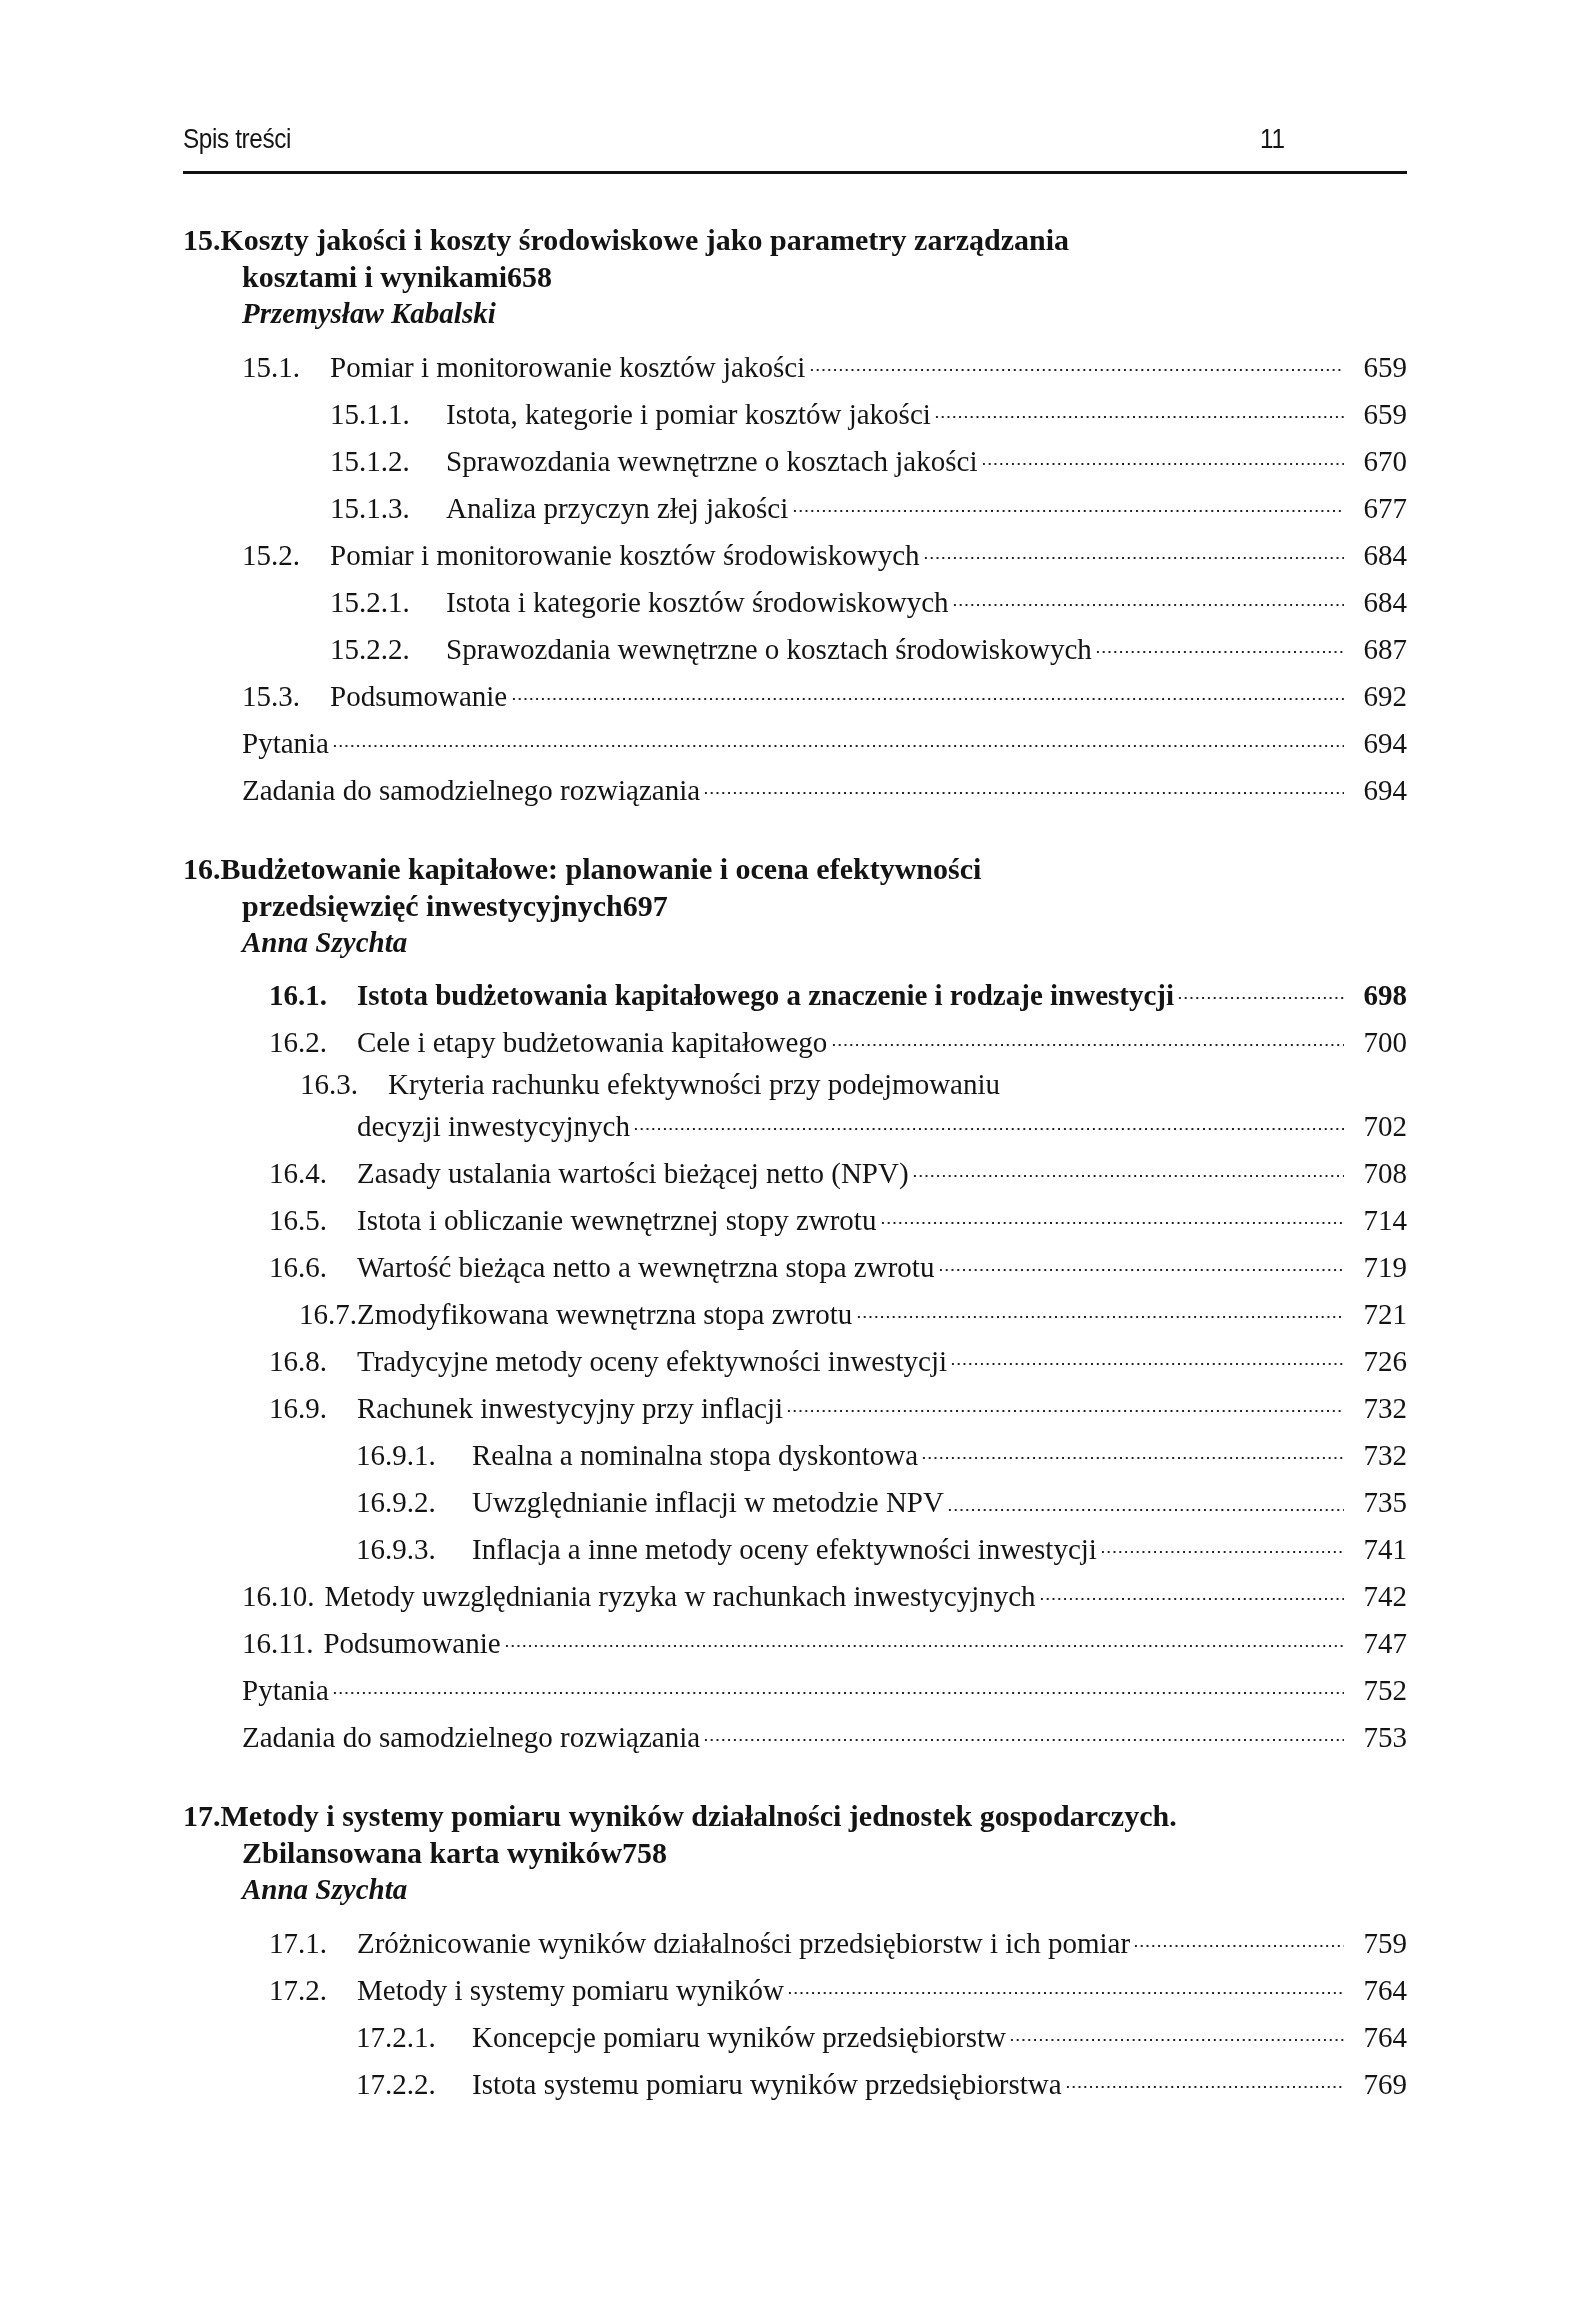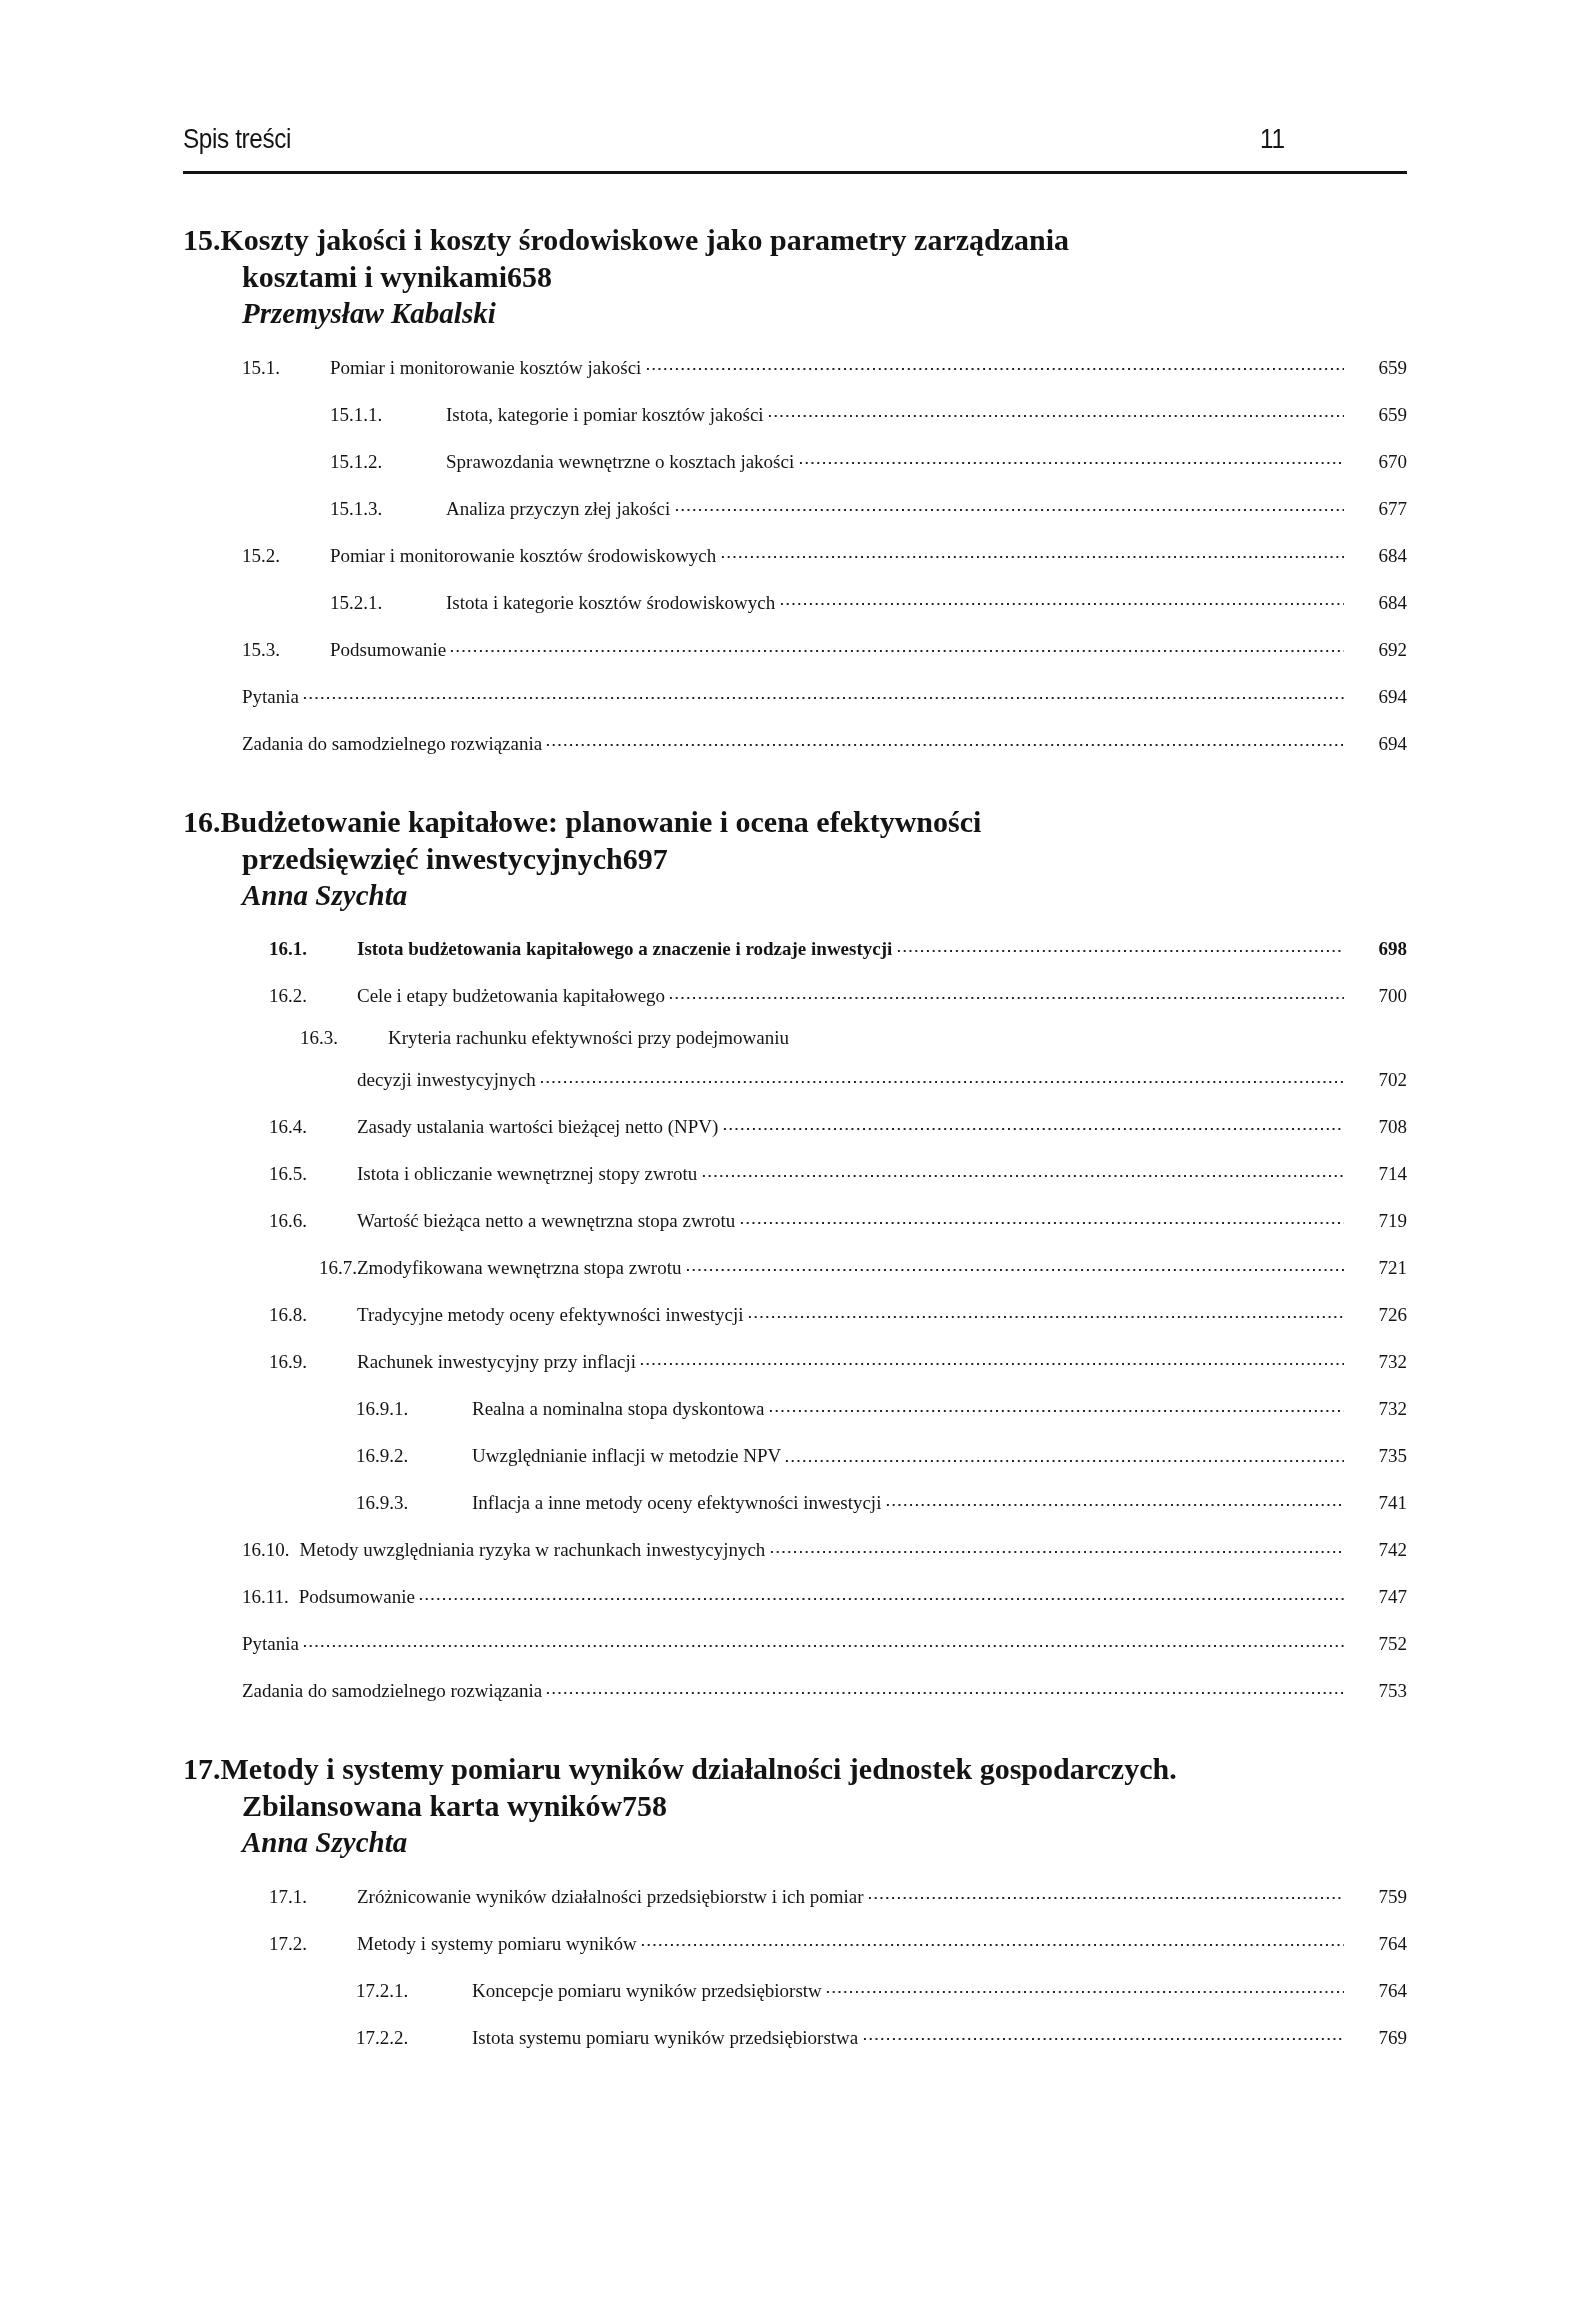--- a/index.html
+++ b/index.html
@@ -11,21 +11,21 @@
   .running-head {
     position: absolute; left: 183px; top: 124px; width: 1224px;
     display: flex; justify-content: space-between; align-items: flex-end;
     font-family: "Liberation Sans", "DejaVu Sans", sans-serif;
     font-size: 27px; letter-spacing: -0.4px; transform: scaleX(0.9); transform-origin: left bottom;
   }
   .running-head .pg { transform: scaleX(1); }
   .rule { position: absolute; left: 183px; top: 171px; width: 1224px; height: 2.5px; background: #111; }
 
   .toc { position: absolute; left: 183px; top: 221px; width: 1224px; }
-  .entry { position: relative; font-size: 19px; line-height: 47px; height: 47px; }
+  .entry { position: relative; font-size: 29px; line-height: 47px; height: 47px; }
   .entry .row { display: flex; align-items: baseline; white-space: nowrap; }
   .entry .num { display: inline-block; }
   .entry .title { white-space: nowrap; }
   .entry .dots {
     flex: 1; overflow: hidden; margin: 0 11.6px 0 3.3px; height: 1em; position: relative; top: 1.7px;
     background-image: radial-gradient(circle, #222 0.9px, transparent 1.2px);
     background-size: 5.8px 5.8px; background-repeat: repeat-x; background-position: left 75%;
   }
   .entry .page { width: 51px; text-align: right; }
 
@@ -96,20 +96,28 @@
     </div>
     <div class="entry">
       <div class="row" style="padding-left: 147px;">
         <span class="num" style="width: 116px;">15.2.1.</span>
         <span class="title">Istota i kategorie kosztów środowiskowych</span>
         <span class="dots"></span>
         <span class="page">684</span>
       </div>
     </div>
     <div class="entry">
+      <div class="row" style="padding-left: 147px;">
+        <span class="num" style="width: 116px;">15.2.2.</span>
+        <span class="title">Sprawozdania wewnętrzne o kosztach środowiskowych</span>
+        <span class="dots"></span>
+        <span class="page">687</span>
+      </div>
+    </div>
+    <div class="entry">
       <div class="row" style="padding-left: 59px;">
         <span class="num" style="width: 88px;">15.3.</span>
         <span class="title">Podsumowanie</span>
         <span class="dots"></span>
         <span class="page">692</span>
       </div>
     </div>
     <div class="entry">
       <div class="row" style="padding-left: 59px;">
         <span class="title">Pytania</span>

